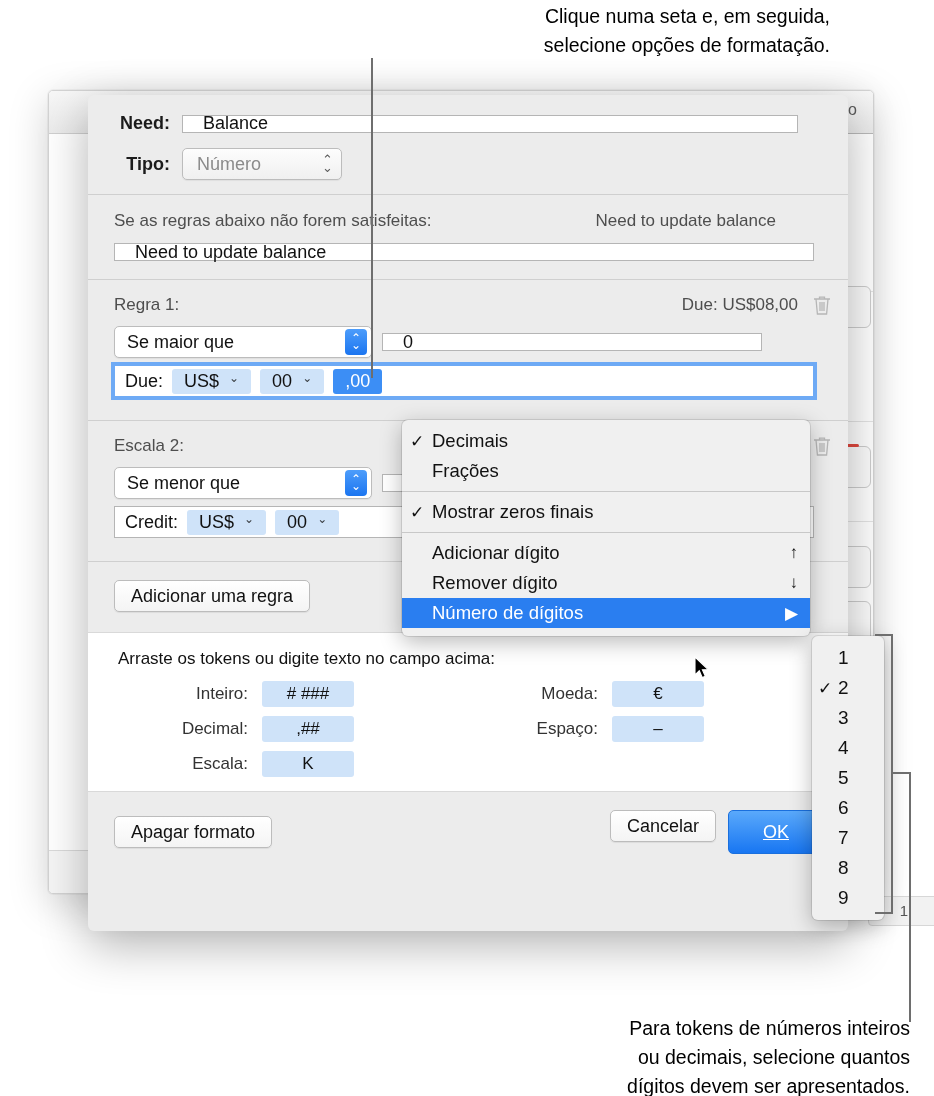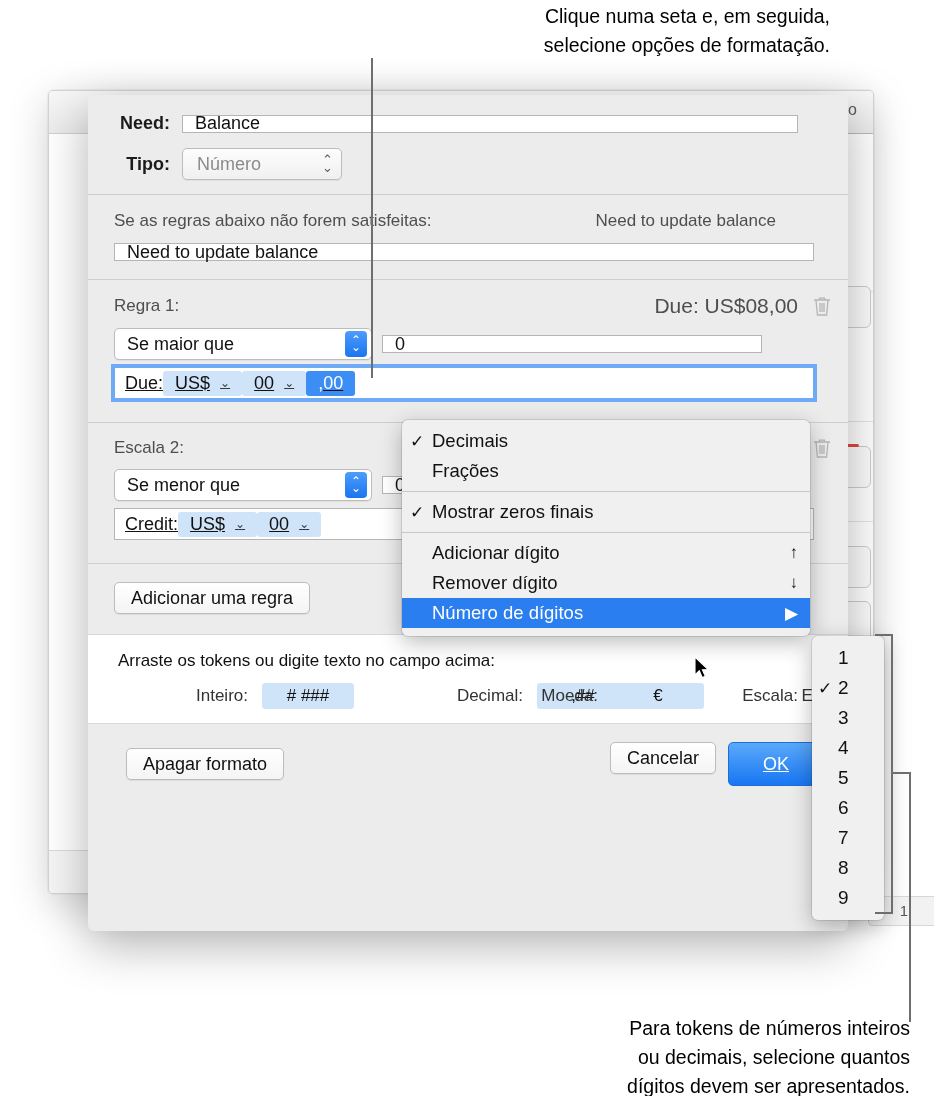--- a/index.html
+++ b/index.html
@@ -166,21 +166,21 @@
     flex: 0 0 auto;
   }
   .text-input {
     height: 18px;
     background: #ffffff;
     border: 1px solid #b5b5b5;
     font-size: 18px;
     color: #111;
     display: flex;
     align-items: center;
-    padding: 0 12px;
+    padding: 0 20px;
     box-sizing: border-box;
   }
   #name-input { width: 616px; }
   .popup-btn {
     height: 32px;
     background: linear-gradient(#fdfdfd,#f0f0f0);
     border: 1px solid #bcbcbc;
     border-radius: 5px;
     display: flex;
     align-items: center;
@@ -222,21 +222,21 @@
   
   .rule-block { padding: 14px 0 16px 0; position: relative; }
   .rule-head {
     display: flex;
     align-items: center;
     justify-content: space-between;
     margin: 0 16px 10px 26px;
   }
   .rule-title { font-size: 17px; color: #4e4e4e; }
   .rule-right { display: flex; align-items: center; gap: 14px; }
-  .rule-amount { font-size: 21px; color: #4e4e4e; }
+  .rule-amount { font-size: 17px; color: #4e4e4e; }
   .trash {
     width: 20px; height: 22px;
     position: relative;
     opacity: .55;
   }
   .rule-row {
     display: flex;
     align-items: center;
     margin: 0 0 7px 26px;
     gap: 10px;
@@ -265,42 +265,41 @@
     color: #fff; font-size: 12px; line-height: .62;
     flex: 0 0 auto;
   }
   .value-input { width: 380px; }
   #rule2-value { width: 80px; }
 
   
   .token-field {
     display: flex;
     align-items: center;
-    gap: 0;
+    gap: 9px;
     background: #ffffff;
     border: 1px solid #b5b5b5;
     height: 32px;
     padding: 0 6px;
     box-sizing: border-box;
     width: 700px;
     font-size: 18px;
     color: #111;
-    text-decoration: underline;
   }
   .token-field.focused {
     outline: 3px solid #6eaaf5;
     border-color: #6eaaf5;
   }
   .tk-prefix { font-weight: normal; color: #111; padding-left: 4px; }
   .token {
     background: #cfe3f9;
     border-radius: 3px;
     padding: 2px 12px;
     display: inline-flex;
-    align-items: center;
+    align-items: flex-start;
     gap: 10px;
     font-size: 18px;
     color: #111;
   }
   .token.selected { background: #3c8ef5; color: #ffffff; }
   .tk-caret { font-size: 12px; opacity: .8; }
 
   
   #addrule-wrap { padding: 18px 0 20px 26px; }
   .plain-btn {
@@ -327,21 +326,21 @@
   }
   #palette-title {
     font-size: 17px;
     color: #111;
     margin-left: 30px;
     margin-bottom: 12px;
   }
   #palette-grid {
     display: flex;
   }
-  .pal-col { display: flex; flex-direction: row; gap: 9px; }
+  .pal-col { display: flex; flex-direction: column; gap: 9px; }
   #pal-col-left { width: 360px; }
   .pal-row { display: flex; align-items: center; }
   .pal-label {
     width: 160px;
     text-align: right;
     padding-right: 14px;
     font-size: 17px;
     color: #333;
   }
   #pal-col-right .pal-label { width: 150px; }
@@ -354,21 +353,21 @@
     font-size: 17px;
     color: #111;
     font-family: "Liberation Sans", sans-serif;
   }
 
   
   #footer {
     display: flex;
     align-items: center;
     justify-content: space-between;
-    padding: 18px 24px 0 38px;
+    padding: 18px 24px 0 26px;
   }
   #footer-right { display: flex; gap: 12px; }
   .blue-btn {
     display: inline-flex;
     align-items: center;
     justify-content: center;
     height: 44px;
     padding: 0 34px;
     background: linear-gradient(#5aa9fb,#1876f2);
     border: 1px solid #1a6fdd;

